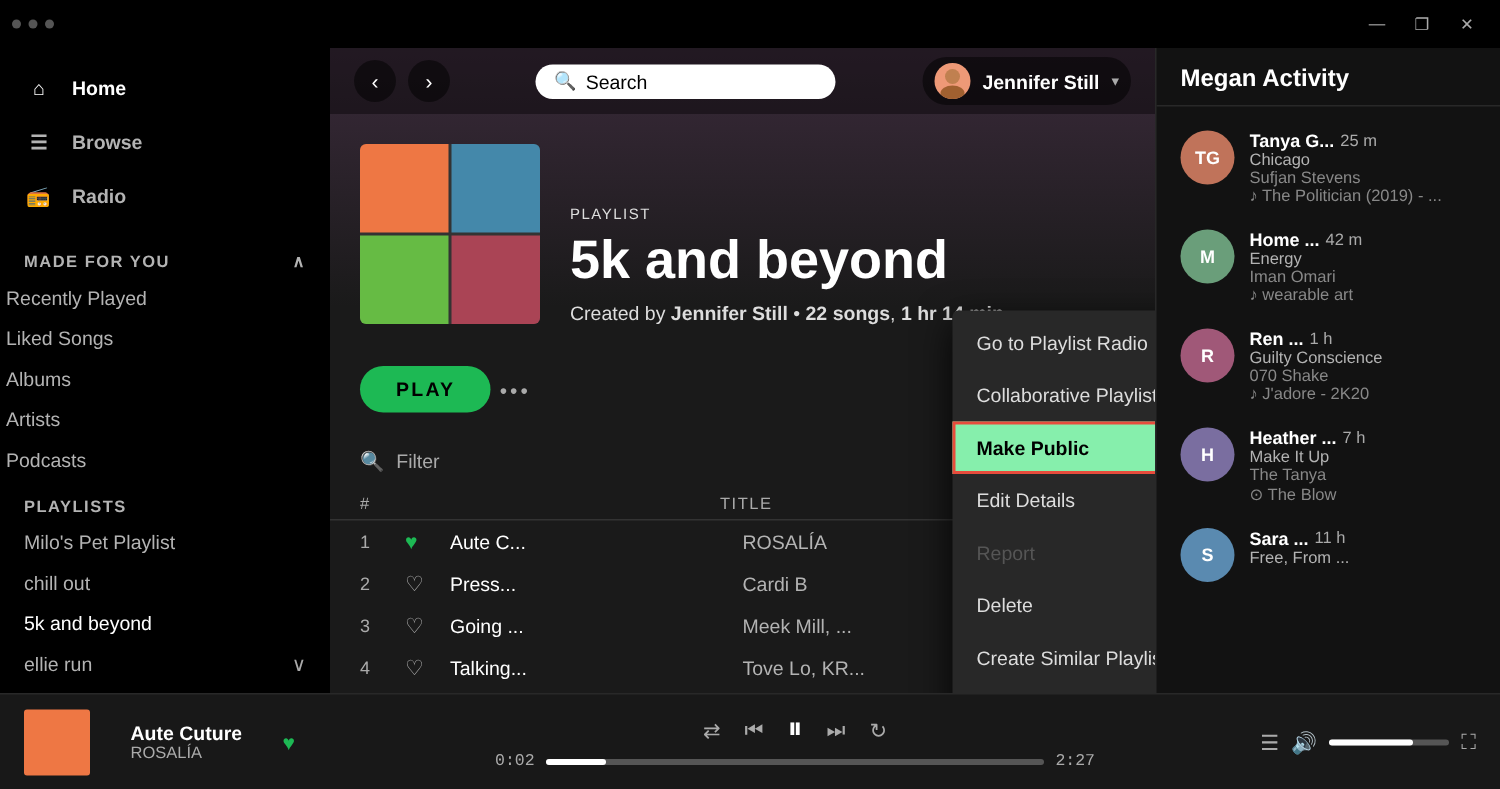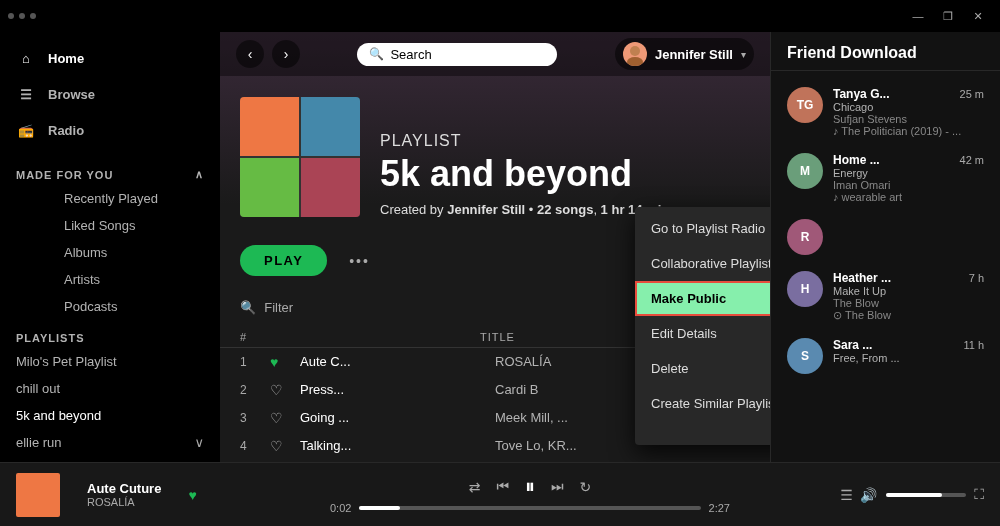--- a/index.html
+++ b/index.html
@@ -74,25 +74,24 @@
       justify-content: space-between;
       align-items: center;
       padding: 12px 16px 4px;
       color: #b3b3b3;
       font-size: 11px;
       font-weight: 700;
       text-transform: uppercase;
       letter-spacing: 1px;
     }
     .sidebar-library-item {
-      padding: 6px 20px;
+      padding: 6px 4px;
       color: #b3b3b3;
       font-size: 13px;
       cursor: pointer;
-      margin-left: 44px;
     }
 
     .sidebar-playlists-label {
       padding: 12px 16px 4px;
       color: #b3b3b3;
       font-size: 11px;
       font-weight: 700;
       text-transform: uppercase;
       letter-spacing: 1px;
     }
@@ -194,30 +193,29 @@
       flex-shrink: 0;
     }
     .art-cell {
       background: #555;
     }
     .art-cell:nth-child(1) { background: #e74; }
     .art-cell:nth-child(2) { background: #48a; }
     .art-cell:nth-child(3) { background: #6b4; }
     .art-cell:nth-child(4) { background: #a45; }
     .playlist-info { flex: 1; }
-    .playlist-type { font-size: 16px; text-transform: uppercase; letter-spacing: 1px; color: #ddd; margin-bottom: 4px; margin-top: 36px; }
+    .playlist-type { font-size: 10px; text-transform: uppercase; letter-spacing: 1px; color: #ddd; margin-bottom: 4px; margin-top: 36px; }
     .playlist-title { font-size: 36px; font-weight: 900; color: #fff; line-height: 1.1; margin-bottom: 8px; }
     .playlist-meta { font-size: 13px; color: #ddd; }
     .playlist-meta span { font-weight: 700; }
 
     
     .controls-row {
       display: flex;
-      align-items: center;
-      gap: 16px;
+      align-items: flex-start;
       padding: 12px 20px;
       flex-shrink: 0;
     }
     .play-btn {
       background: #1db954;
       color: #000;
       border: none;
       border-radius: 20px;
       padding: 8px 24px;
       font-size: 13px;
@@ -351,21 +349,21 @@
     .fa-avatar {
       width: 36px; height: 36px;
       border-radius: 50%;
       flex-shrink: 0;
       display: flex; align-items: center; justify-content: center;
       font-size: 12px;
       font-weight: 700;
       color: #fff;
     }
     .fa-info { flex: 1; overflow: hidden; }
-    .fa-name-row { display: flex; justify-content: space-between; align-items: center; }
+    .fa-name-row { display: flex; align-items: center; }
     .fa-name { font-size: 12px; font-weight: 700; color: #fff; white-space: nowrap; overflow: hidden; text-overflow: ellipsis; }
     .fa-time { font-size: 11px; color: #aaa; flex-shrink: 0; margin-left: 4px; }
     .fa-track { font-size: 11px; color: #b3b3b3; white-space: nowrap; overflow: hidden; text-overflow: ellipsis; }
     .fa-artist { font-size: 11px; color: #888; white-space: nowrap; overflow: hidden; text-overflow: ellipsis; }
 
     
     .now-playing {
       height: 64px;
       background: #181818;
       border-top: 1px solid #282828;
@@ -396,21 +394,21 @@
     .np-controls {
       flex: 1;
       display: flex;
       flex-direction: column;
       align-items: center;
       gap: 4px;
     }
     .np-btns { display: flex; align-items: center; gap: 16px; }
     .np-btn { background: none; border: none; color: #aaa; font-size: 14px; cursor: pointer; }
     .np-btn.primary { color: #fff; font-size: 20px; }
-    .np-progress { display: flex; align-items: center; gap: 8px; width: 100%; max-width: 400px; }
+    .np-progress { display: flex; align-items: center; gap: 8px; width: 100%; max-width: 400px; font-family: Liberation Mono, monospace; }
     .np-time { font-size: 11px; color: #aaa; }
     .progress-bar { flex: 1; height: 4px; background: #555; border-radius: 2px; cursor: pointer; }
     .progress-fill { height: 100%; background: #fff; border-radius: 2px; width: 12%; }
 
     .np-volume {
       display: flex;
       align-items: center;
       gap: 8px;
       width: 160px;
       flex-shrink: 0;
@@ -584,35 +582,38 @@
       </div>
       <div class="menu-item">
         <span>Collaborative Playlist</span>
       </div>
       <div class="menu-item highlighted">
         <span>Make Public</span>
       </div>
       <div class="menu-item">
         <span>Edit Details</span>
       </div>
+      <div class="menu-item disabled">
+        <span>Report</span>
+      </div>
       <div class="menu-item">
         <span>Delete</span>
       </div>
       <div class="menu-item">
         <span>Create Similar Playlist</span>
       </div>
       <div class="menu-item">
         
       </div>
 
     </div>
   </div>
 
   <div class="friend-activity">
-    <div class="fa-header">Friend Download</div>
+    <div class="fa-header">Megan Activity</div>
     <div class="fa-list">
 
       <div class="fa-item">
         <div class="fa-avatar" style="background:#c0735a;">TG</div>
         <div class="fa-info">
           <div class="fa-name-row">
             <span class="fa-name">Tanya G...</span>
             <span class="fa-time">25 m</span>
           </div>
           <div class="fa-track">Chicago</div>
@@ -629,31 +630,40 @@
             <span class="fa-time">42 m</span>
           </div>
           <div class="fa-track">Energy</div>
           <div class="fa-artist">Iman Omari</div>
           <div class="fa-artist">♪ wearable art</div>
         </div>
       </div>
 
       <div class="fa-item">
         <div class="fa-avatar" style="background:#a05878;">R</div>
+        <div class="fa-info">
+          <div class="fa-name-row">
+            <span class="fa-name">Ren ...</span>
+            <span class="fa-time">1 h</span>
+          </div>
+          <div class="fa-track">Guilty Conscience</div>
+          <div class="fa-artist">070 Shake</div>
+          <div class="fa-artist">♪ J'adore - 2K20</div>
+        </div>
       </div>
 
       <div class="fa-item">
         <div class="fa-avatar" style="background:#7a6ea0;">H</div>
         <div class="fa-info">
           <div class="fa-name-row">
             <span class="fa-name">Heather ...</span>
             <span class="fa-time">7 h</span>
           </div>
           <div class="fa-track">Make It Up</div>
-          <div class="fa-artist">The Blow</div>
+          <div class="fa-artist">The Tanya</div>
           <div class="fa-artist">⊙ The Blow</div>
         </div>
       </div>
 
       <div class="fa-item">
         <div class="fa-avatar" style="background:#5a8ab0;">S</div>
         <div class="fa-info">
           <div class="fa-name-row">
             <span class="fa-name">Sara ...</span>
             <span class="fa-time">11 h</span>

